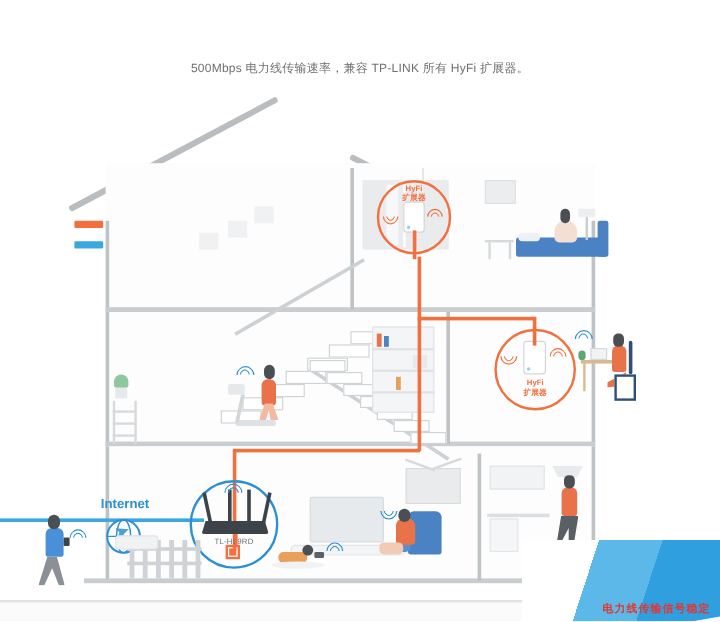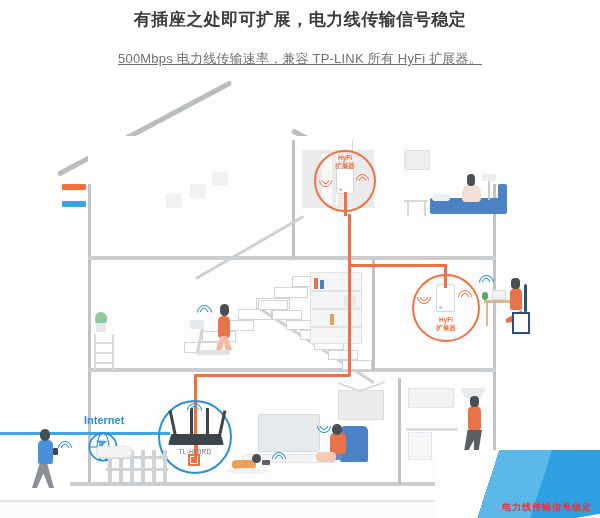--- a/index.html
+++ b/index.html
@@ -11,21 +11,21 @@
   }
   .page{position:relative;width:600px;height:518px;overflow:hidden;background:#fff;}
 
   
   .title{
     position:absolute;top:8px;left:0;width:600px;text-align:center;
     font-size:17px;font-weight:bold;color:#3b3b3b;letter-spacing:.5px;
   }
   .subtitle{
     position:absolute;top:50px;left:0;width:600px;text-align:center;
-    font-size:13px;color:#6f6f6f;letter-spacing:.2px;text-decoration:underline;
+    font-size:10px;color:#6f6f6f;letter-spacing:.2px;
   }
 
   
   .legend{position:absolute;left:62px;top:180px;}
   .legend-row{display:flex;align-items:center;height:14px;margin-bottom:3px;}
   .legend-swatch{width:24px;height:6px;border-radius:1px;margin-right:8px;}
   .legend-label{font-size:10.5px;color:#4a4a4a;}
 
   
   .scene{position:absolute;left:0;top:88px;width:600px;height:430px;}
@@ -102,21 +102,20 @@
   .wm-sub{
     position:absolute;right:8px;bottom:4px;
     font-size:9px;color:#e8342b;font-weight:bold;letter-spacing:1px;
   }
 </style>
 </head>
 <body>
 
 <div class="page">
 
-  <div class="title">有插座之处即可扩展，电力线传输信号稳定</div>
   <div class="subtitle">500Mbps 电力线传输速率，兼容 TP-LINK 所有 HyFi 扩展器。</div>
 
   <div class="legend">
     <div class="legend-row">
       <div class="legend-swatch" style="background:#f2703f"></div>
       <div class="legend-label">电线</div>
     </div>
     <div class="legend-row">
       <div class="legend-swatch" style="background:#3ba7e0"></div>
       <div class="legend-label">网线</div>

